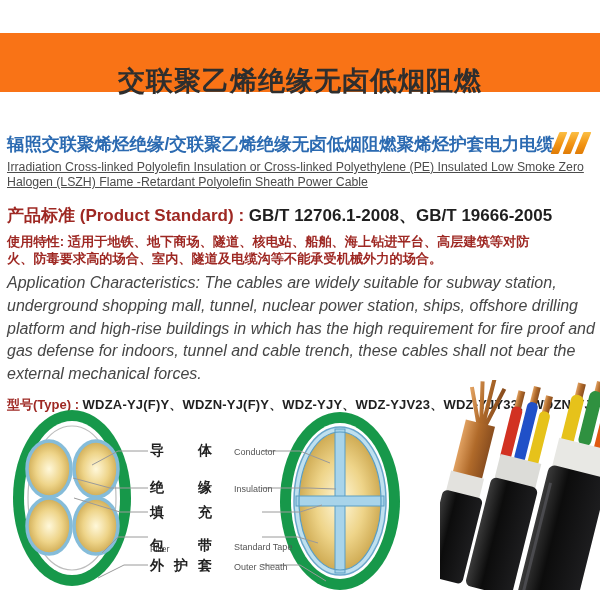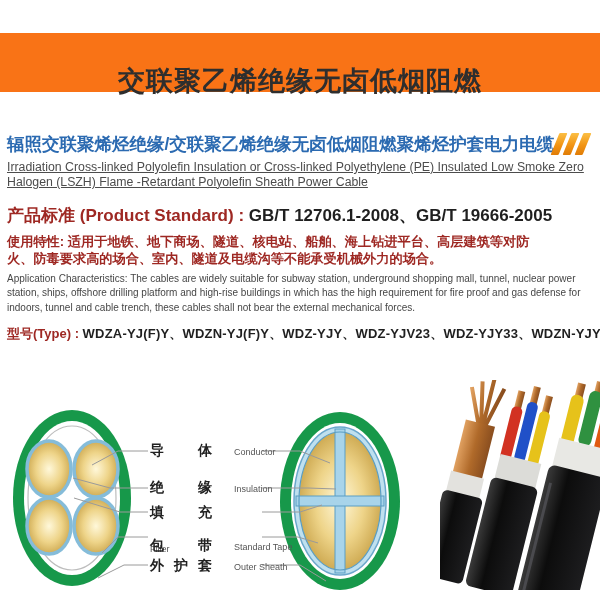--- a/index.html
+++ b/index.html
@@ -5,33 +5,33 @@
   html,body{margin:0;padding:0;background:#fff;}
   .page{position:relative;width:600px;height:600px;background:#ffffff;overflow:hidden;
         font-family:"Liberation Sans","DejaVu Sans",sans-serif;}
   
   .band{position:absolute;top:33px;left:0;width:600px;height:59px;background:#f97316;
         display:flex;justify-content:center;align-items:flex-end;}
   .band-title{font-size:27px;line-height:1;color:#2e2e2e;font-weight:600;letter-spacing:1px;
         transform:translateY(3px);}
   
   .content{position:absolute;left:7px;top:132px;width:588px;}
-  .title-row{display:flex;justify-content:space-between;align-items:center;}
+  .title-row{display:flex;justify-content:space-between;}
   .cn-title{margin:0;font-size:17.5px;color:#2b6ab1;font-weight:700;white-space:nowrap;}
   .slashes{display:flex;gap:4px;margin-right:8px;}
   .slashes i{display:block;width:8px;height:22px;border-radius:1px;
         background:linear-gradient(180deg,#fbbf45 0%,#f29413 55%,#e07c07 100%);
         transform:skewX(-22deg);}
   .en-title{margin:4px 0 0 0;font-size:12.3px;color:#4c4c4c;line-height:1.2;}
   .en-title span{display:block;text-decoration:underline;}
   .std{margin:14px 0 0 0;font-size:17px;font-weight:700;}
   .red{color:#9e2823;}
   .dark{color:#1f1f1f;}
   .app-zh{margin:6px 0 0 0;font-size:13.2px;font-weight:700;color:#9e2823;line-height:1.35;width:548px;}
-  .app-en{margin:4px 0 0 0;font-size:10px;color:#464646;line-height:1.42;}
+  .app-en{margin:4px 0 0 0;font-size:16px;color:#464646;line-height:1.42;font-style:italic;}
   .type{margin:10px 0 0 0;font-size:13px;font-weight:700;white-space:nowrap;}
   .type .dark{letter-spacing:.2px;}
   
   .diagram{position:absolute;left:0;top:378px;width:600px;height:222px;}
   .main-svg{position:absolute;left:0;top:7px;}
   .labels{position:absolute;left:150px;top:0;width:120px;height:222px;}
   .lrow{position:absolute;left:0;display:flex;align-items:baseline;gap:22px;white-space:nowrap;}
   .lrow .zh{display:inline-block;width:62px;font-size:14px;font-weight:700;color:#222;
         text-align:justify;text-align-last:justify;}
   .lrow .en{font-size:9px;color:#555;}

